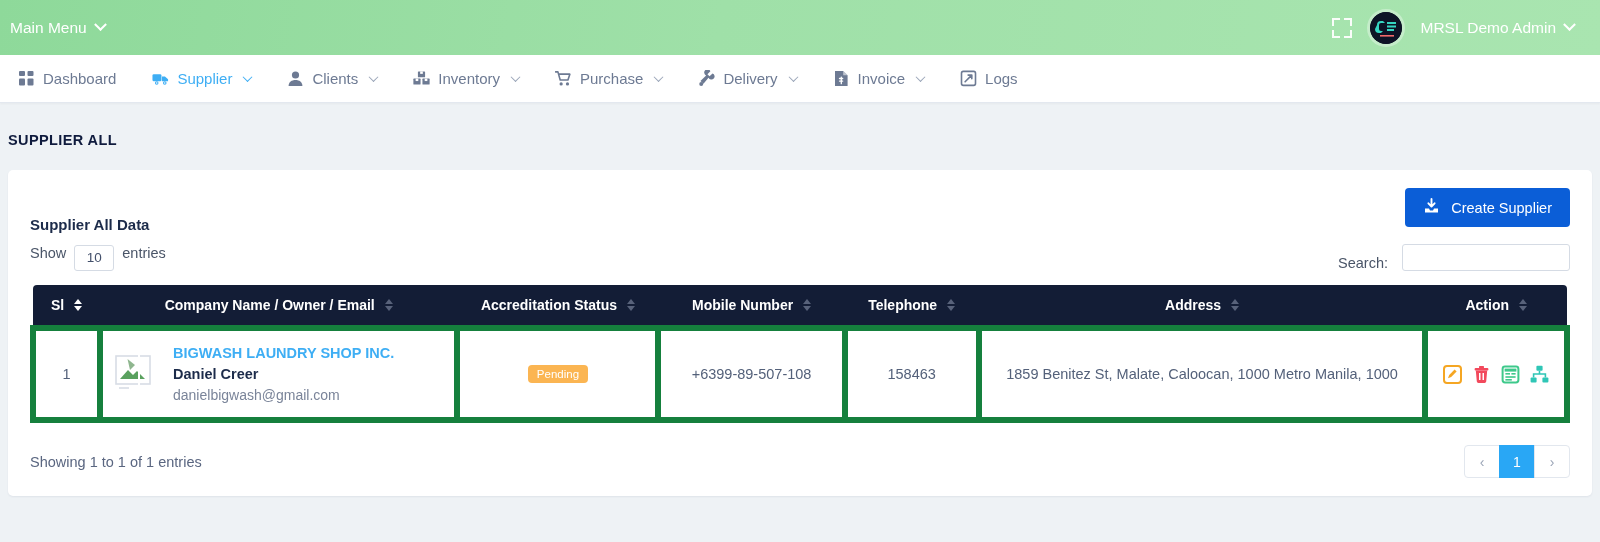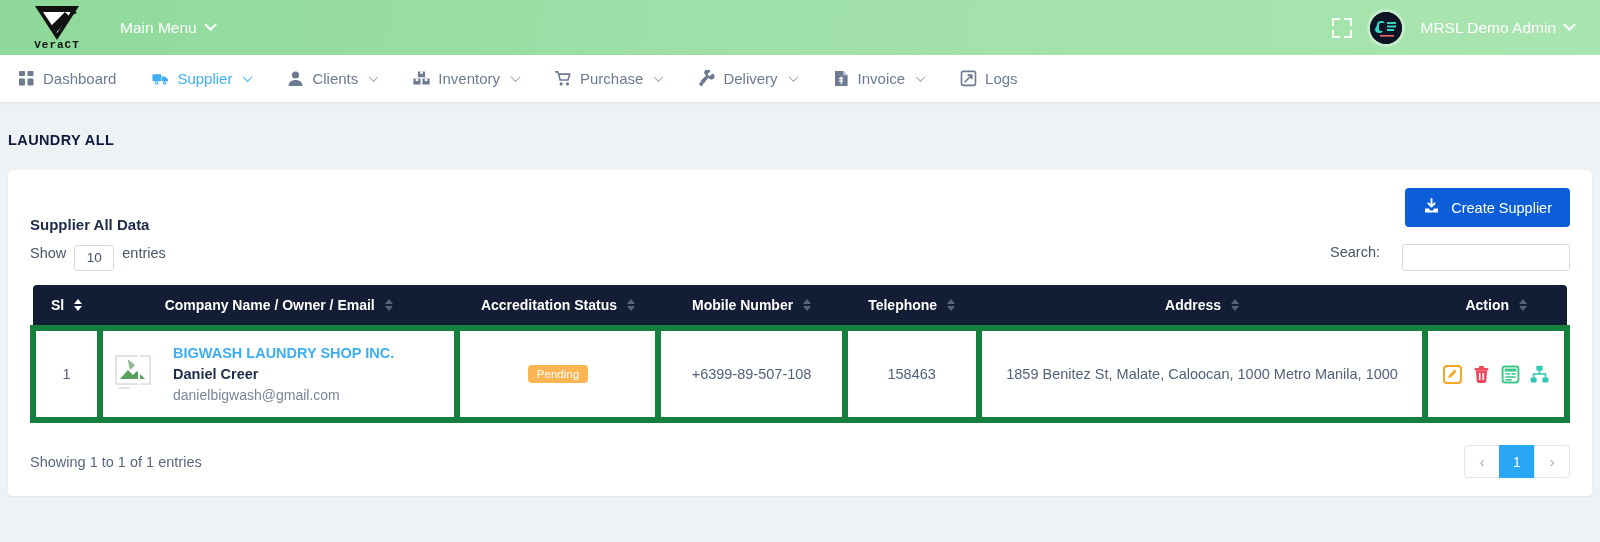--- a/index.html
+++ b/index.html
@@ -161,21 +161,21 @@
   .entries-select {
     width: 40px; height: 26px;
     border: 1px solid #d5dbe4;
     border-radius: 3px;
     text-align: center;
     font-size: 13.5px;
     color: #43506b;
     background: #fff;
     font-family: "Liberation Sans", sans-serif;
   }
-  .search-wrap { display: flex; align-items: flex-start; gap: 22px; font-size: 14.5px; color: #4a5568; }
+  .search-wrap { display: flex; align-items: flex-end; gap: 14px; font-size: 14.5px; color: #4a5568; }
   .search-input {
     width: 168px; height: 27px;
     border: 1px solid #d5dbe4;
     border-radius: 3px;
     background: #fff;
     font-size: 13.5px;
     padding: 0 6px;
     font-family: "Liberation Sans", sans-serif;
   }
 
@@ -256,31 +256,20 @@
   }
   .pg:first-child { border-radius: 4px 0 0 4px; }
   .pg:last-child  { border-radius: 0 4px 4px 0; }
   .pg.current { background: #29a7f5; border-color: #29a7f5; color: #fff; }
 </style>
 </head>
 <body>
 
 <div class="topbar">
 
-  <div class="brand">
-    <span class="brand-mark">
-      <svg viewBox="0 0 52 38" width="52" height="38">
-        <path d="M4 2 L48 2 L26 36 Z" fill="#111111"></path>
-        <path d="M12 8 L40 8 L26 29 Z" fill="#ffffff"></path>
-        <path d="M24 30 L20 22 L34 8 L39 13 Z" fill="#111111"></path>
-        <path d="M41 4 L46 9 L38 12 Z" fill="#111111"></path>
-      </svg>
-    </span>
-    <span class="brand-text">VeraCT</span>
-  </div>
 
   <div class="mainmenu">
     <span>Main Menu</span>
     <span class="caret"></span>
   </div>
 
   <div class="topbar-right">
     <span class="expand-icon">
       <i></i>
         <i></i>
@@ -390,21 +379,21 @@
       <span class="nav-ico">
         <svg viewBox="0 0 16 17">
           <rect x="1" y="1.4" width="14" height="14" rx="1.8" fill="none" stroke="currentColor" stroke-width="1.6"></rect>
           <path d="M4.6 11.8 L11 5.4 M7.6 5.1 h3.7 v3.7" stroke="currentColor" stroke-width="1.6" fill="none" stroke-linecap="round" stroke-linejoin="round"></path>
         </svg>
       </span>
       <span>Logs</span>
     </div>
   </div>
 
-<div class="page-title">LAUNDRY ALL</div>
+<div class="page-title">SUPPLIER ALL</div>
 
 <div class="card">
 
   <button class="btn-create">
     <span>
       <svg width="17" height="17" viewBox="0 0 17 17">
         <path d="M8.5 1 v6.4 M5.4 5.3 L8.5 8.6 L11.6 5.3" stroke="#fff" stroke-width="1.9" fill="none" stroke-linecap="round" stroke-linejoin="round"></path>
         <path d="M2 10.5 h4 l1 2 h3 l1 -2 h4 v4 H2 z" fill="#fff"></path>
       </svg>
     </span>

